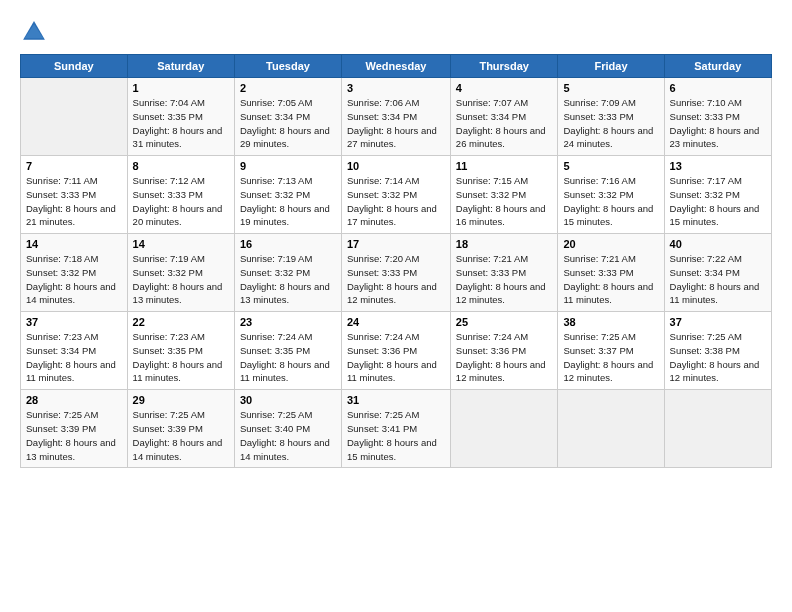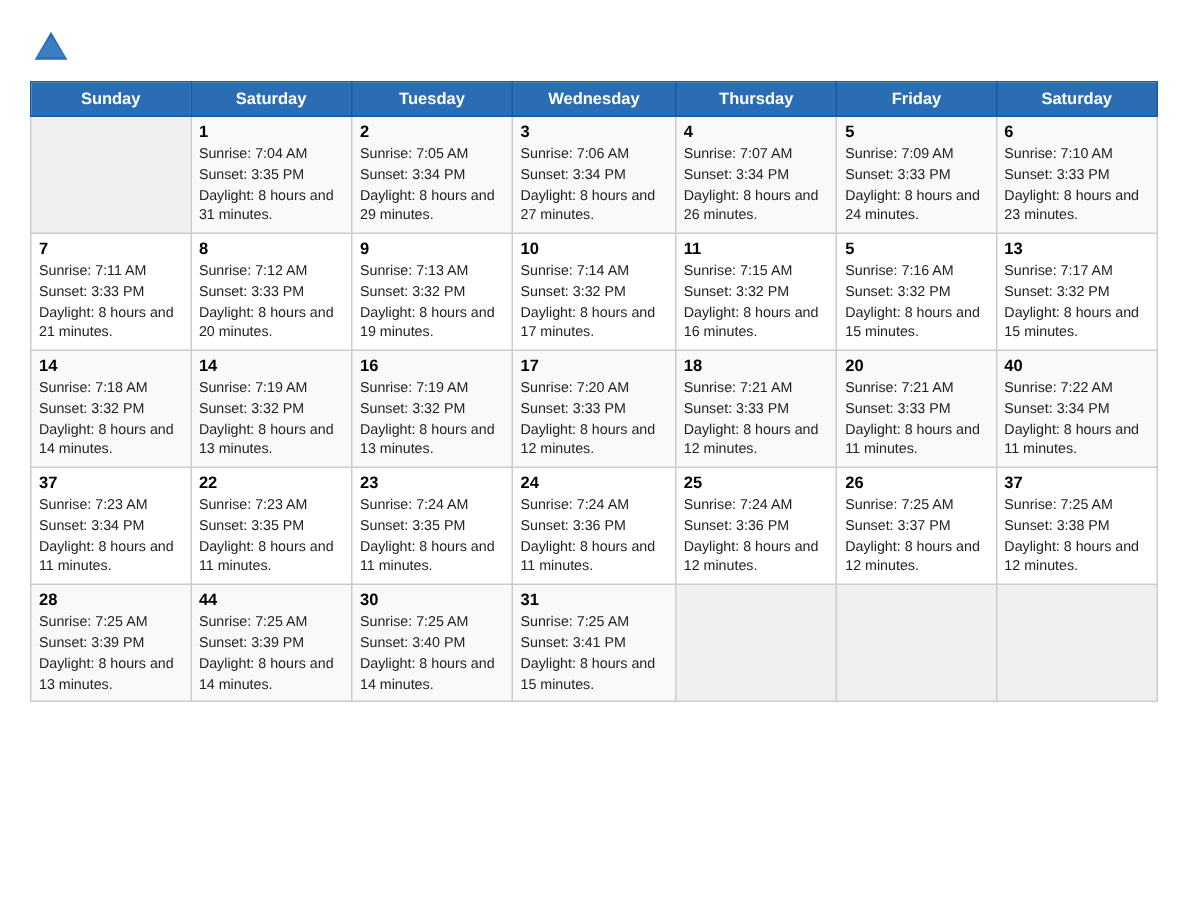--- a/index.html
+++ b/index.html
@@ -233,35 +233,35 @@
           </td>
           <td>
             <span class="day-number">24</span>
             <div class="day-info">Sunrise: 7:24 AM<br>Sunset: 3:36 PM<br>Daylight: 8 hours and 11 minutes.</div>
           </td>
           <td>
             <span class="day-number">25</span>
             <div class="day-info">Sunrise: 7:24 AM<br>Sunset: 3:36 PM<br>Daylight: 8 hours and 12 minutes.</div>
           </td>
           <td>
-            <span class="day-number">26</span>
+            <span class="day-number">38</span>
             <div class="day-info">Sunrise: 7:25 AM<br>Sunset: 3:37 PM<br>Daylight: 8 hours and 12 minutes.</div>
           </td>
           <td>
             <span class="day-number">37</span>
             <div class="day-info">Sunrise: 7:25 AM<br>Sunset: 3:38 PM<br>Daylight: 8 hours and 12 minutes.</div>
           </td>
         </tr>
         <tr>
           <td>
             <span class="day-number">28</span>
             <div class="day-info">Sunrise: 7:25 AM<br>Sunset: 3:39 PM<br>Daylight: 8 hours and 13 minutes.</div>
           </td>
           <td>
-            <span class="day-number">44</span>
+            <span class="day-number">29</span>
             <div class="day-info">Sunrise: 7:25 AM<br>Sunset: 3:39 PM<br>Daylight: 8 hours and 14 minutes.</div>
           </td>
           <td>
             <span class="day-number">30</span>
             <div class="day-info">Sunrise: 7:25 AM<br>Sunset: 3:40 PM<br>Daylight: 8 hours and 14 minutes.</div>
           </td>
           <td>
             <span class="day-number">31</span>
             <div class="day-info">Sunrise: 7:25 AM<br>Sunset: 3:41 PM<br>Daylight: 8 hours and 15 minutes.</div>
           </td>

